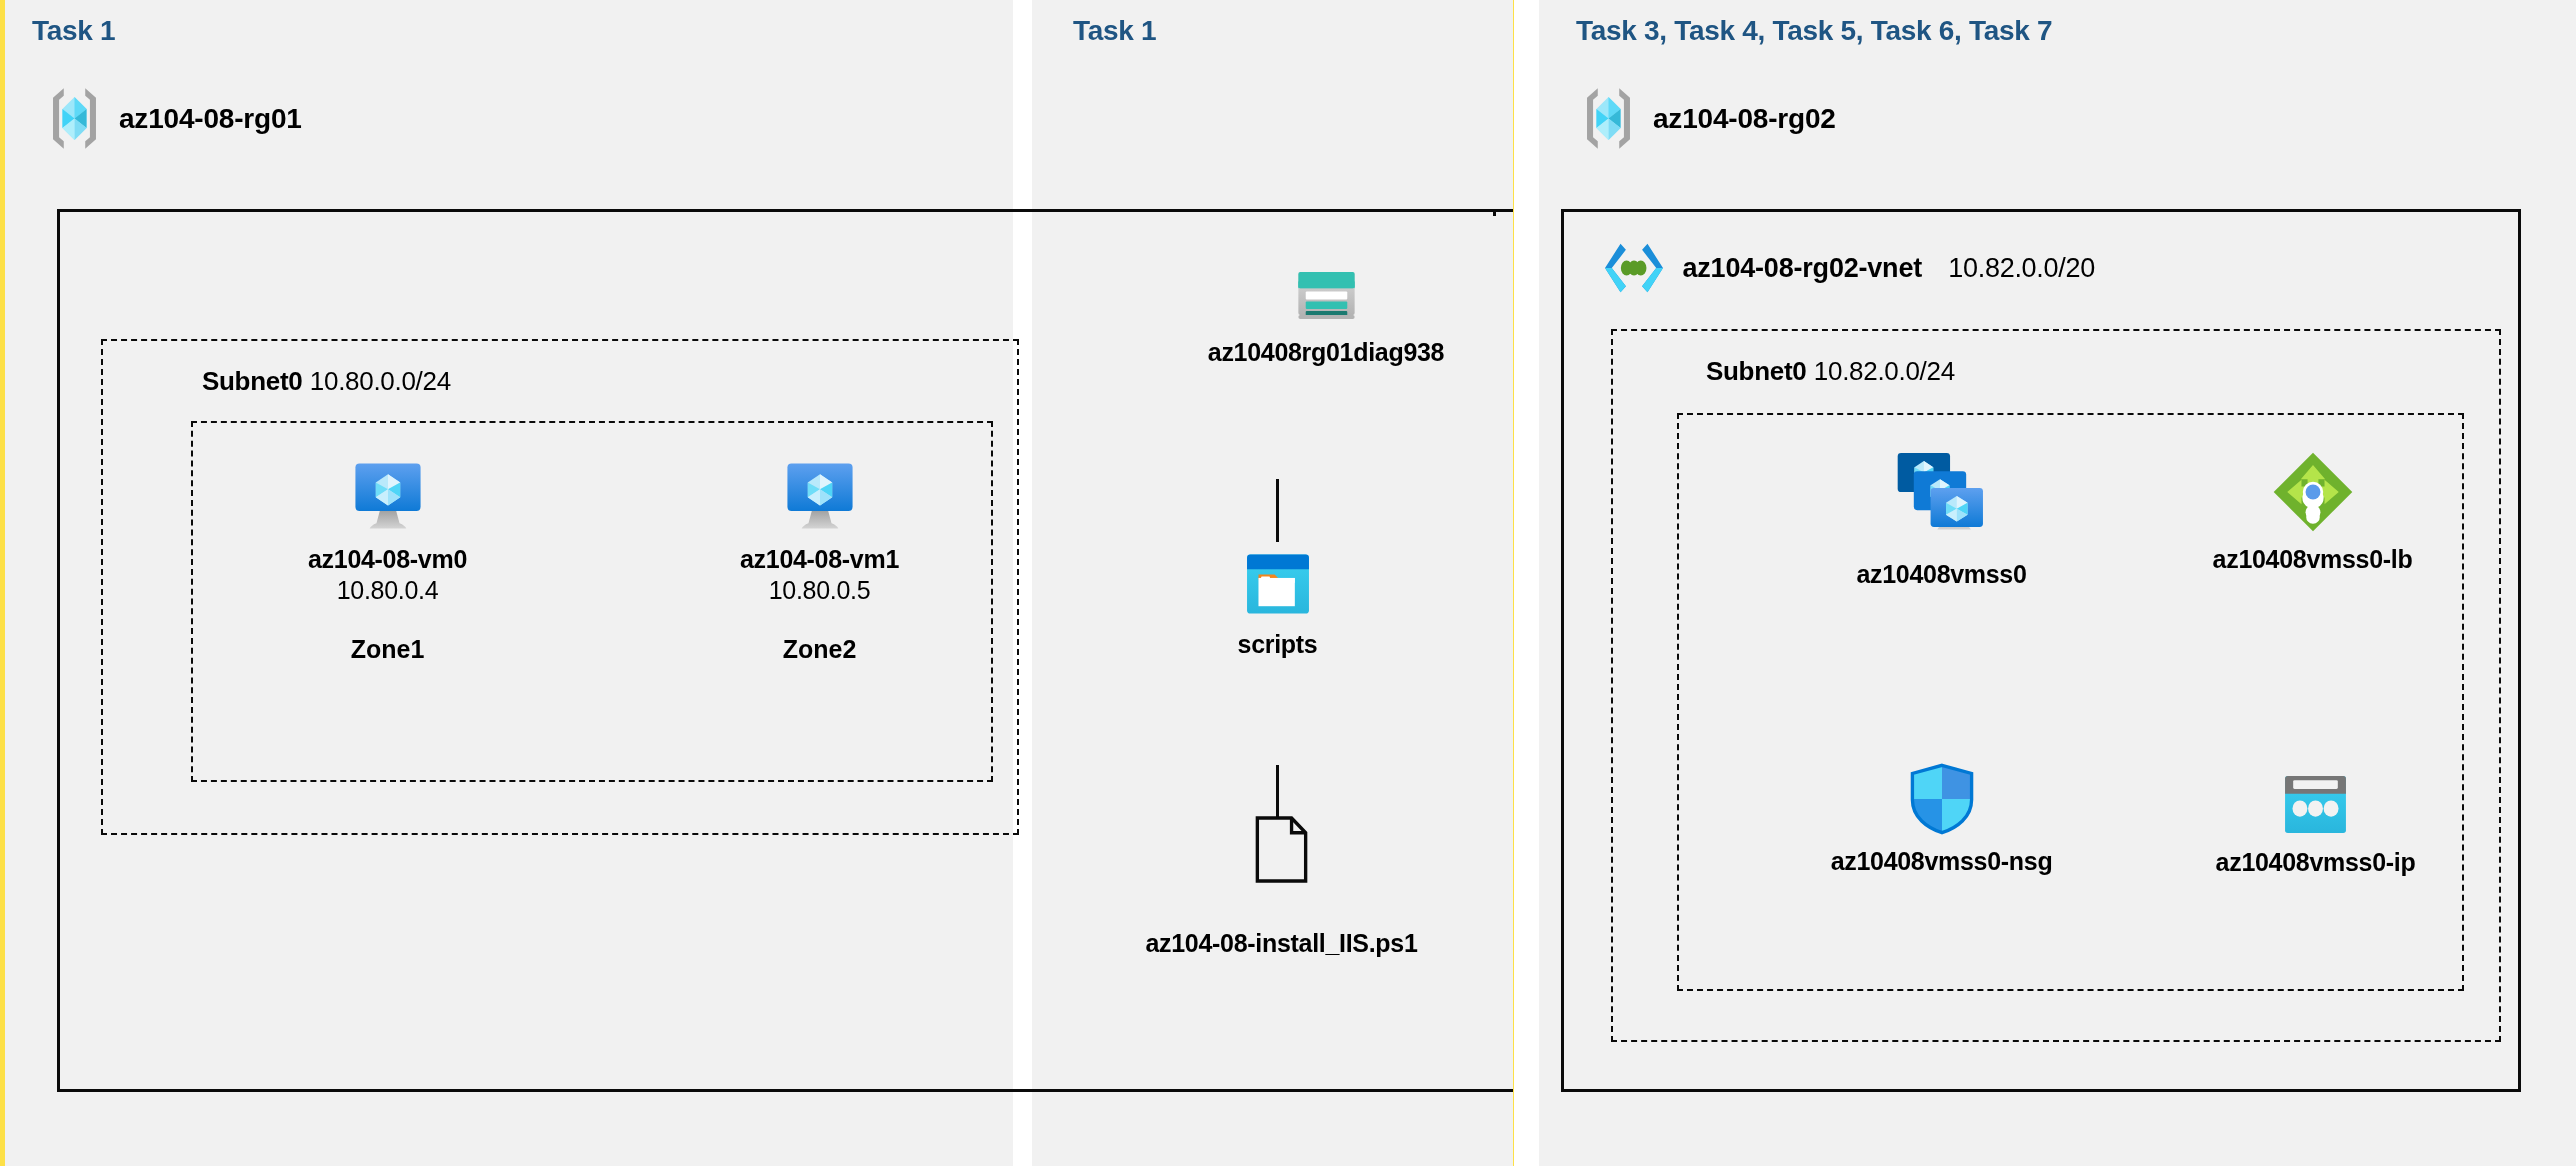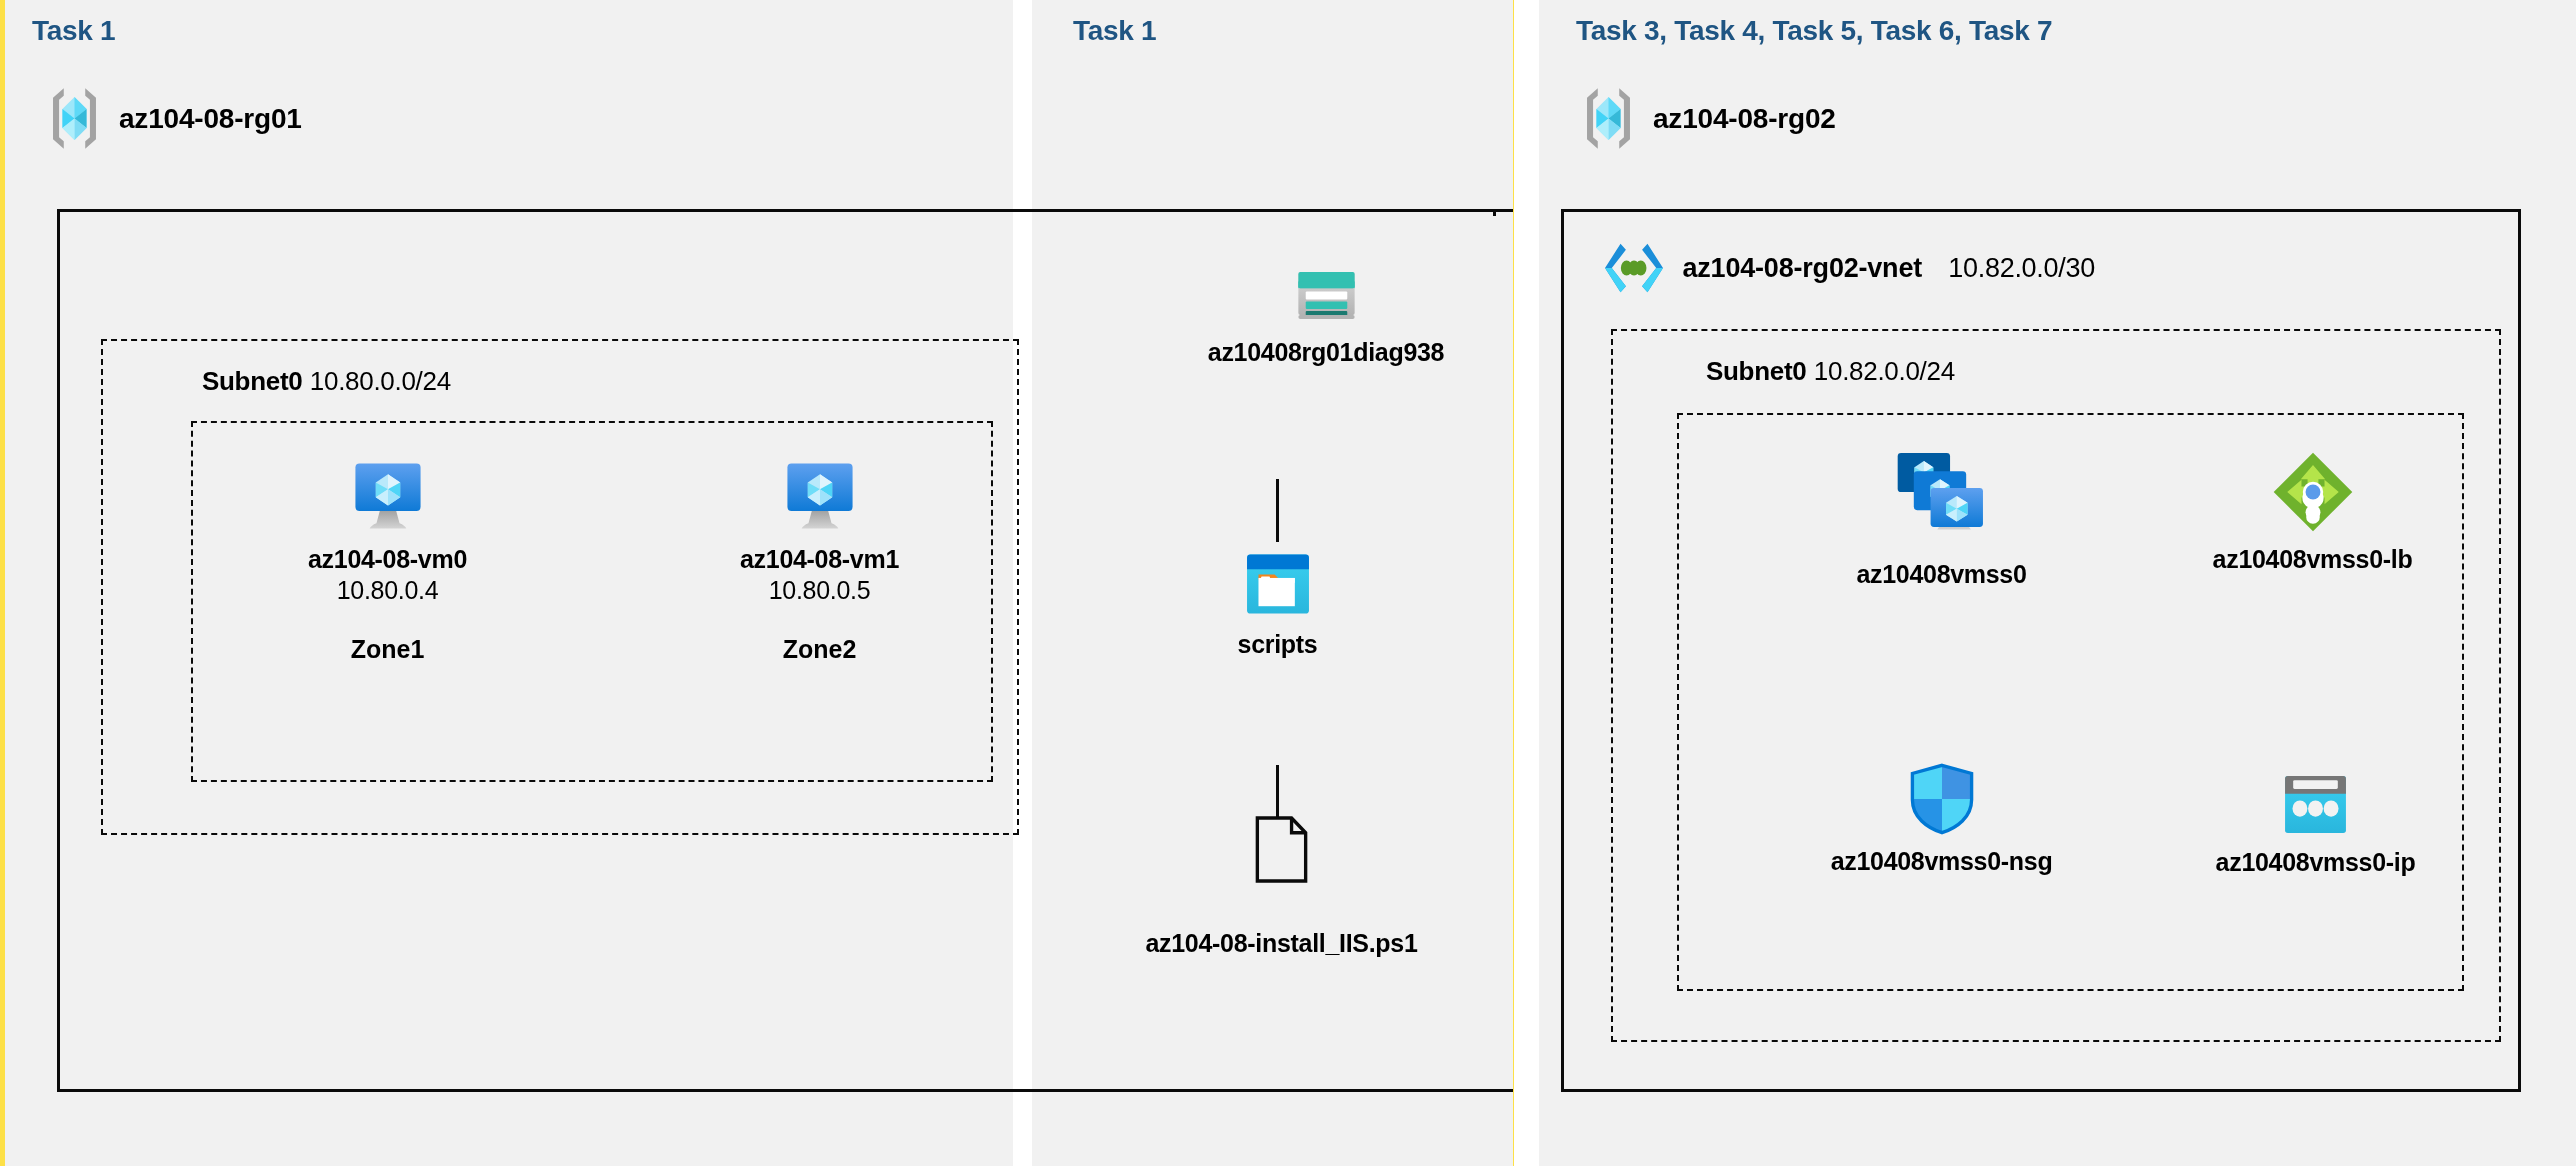--- a/index.html
+++ b/index.html
@@ -261,21 +261,21 @@
         <path d="M26 4 L34 13 L13 40 L34 67 L26 76 L3 40 Z" fill="#1b8ed9"></path>
         <path d="M13 40 L34 67 L26 76 L3 40 Z" fill="#41d3f7"></path>
         <path d="M66 4 L58 13 L79 40 L58 67 L66 76 L89 40 Z" fill="#1b8ed9"></path>
         <path d="M79 40 L58 67 L66 76 L89 40 Z" fill="#41d3f7"></path>
         <ellipse cx="35" cy="40" rx="8.5" ry="11" fill="#5a9b27"></ellipse>
         <ellipse cx="56" cy="40" rx="8.5" ry="11" fill="#5a9b27"></ellipse>
         <ellipse cx="46" cy="40" rx="8.5" ry="11" fill="#5a9b27"></ellipse>
       </svg>
     </span>
     <span class="vnet-name">az104-08-rg02-vnet</span>
-    <span class="vnet-cidr">10.82.0.0/30</span>
+    <span class="vnet-cidr">10.82.0.0/20</span>
   </div>
 
   <div class="dashed-box" id="subnet-box-01"></div>
   <div class="dashed-box" id="zone-box-01"></div>
   <div class="dashed-box" id="subnet-box-02"></div>
   <div class="dashed-box" id="inner-box-02"></div>
 
   <div class="subnet-label" id="subnet-label-01">
     <b>Subnet0</b><span>10.80.0.0/24</span>
   </div>

